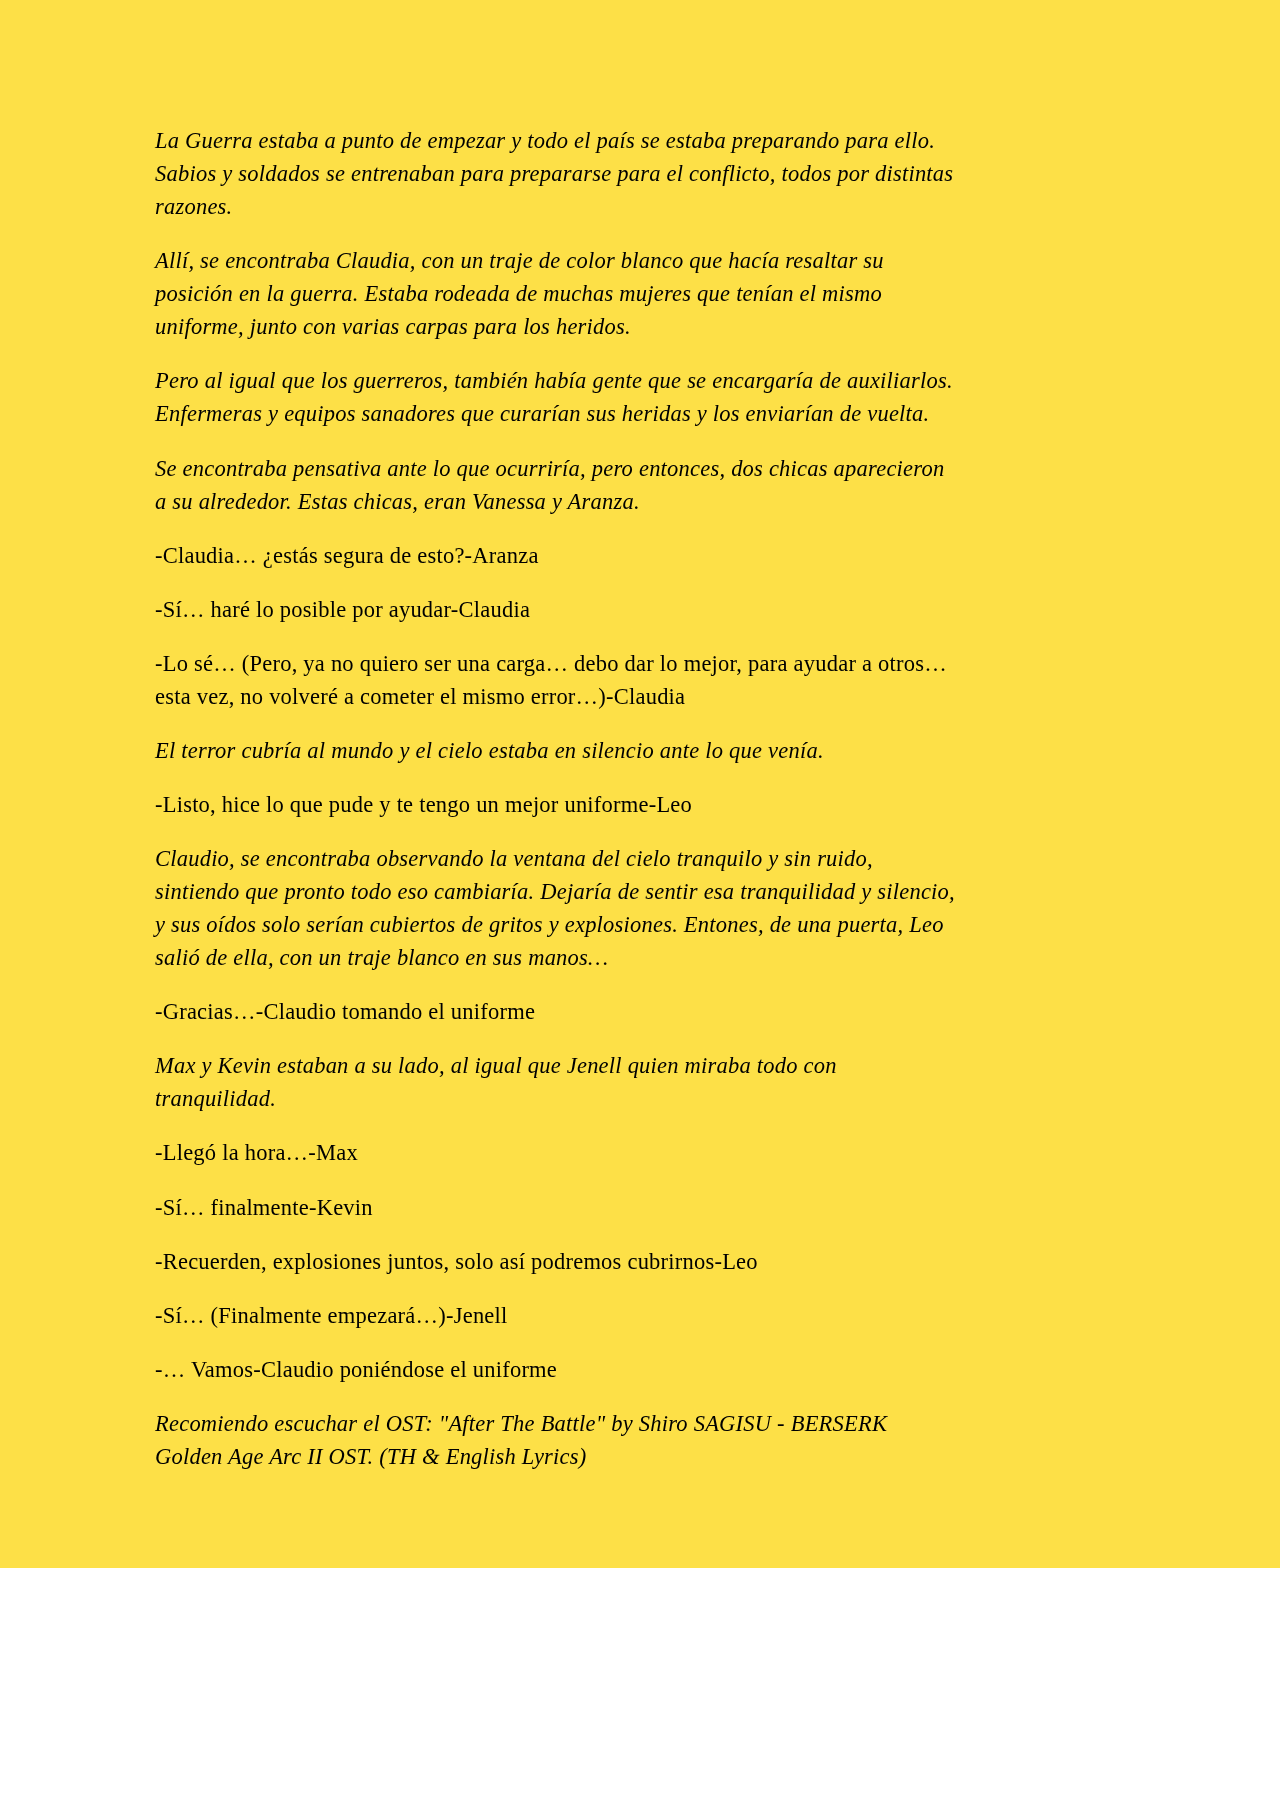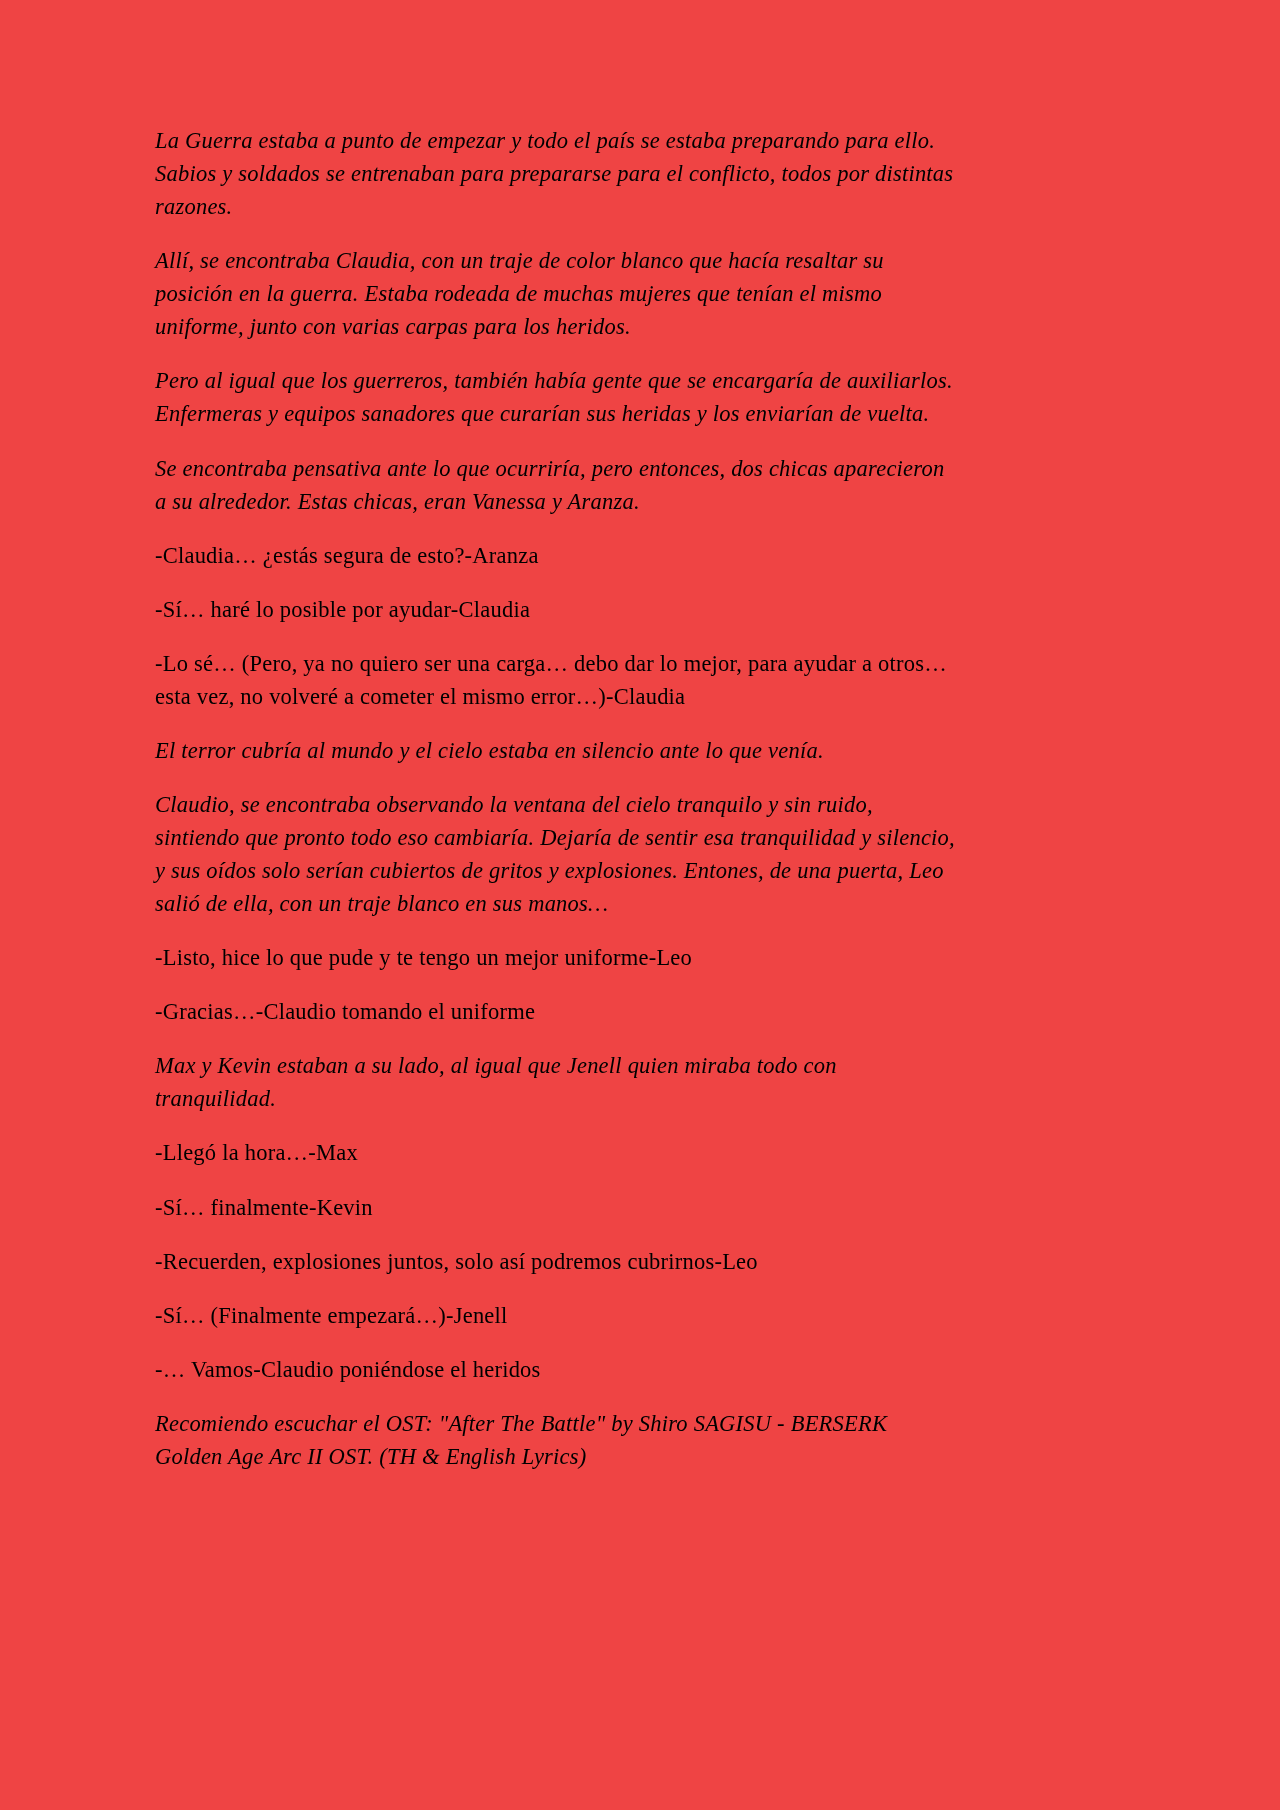--- a/index.html
+++ b/index.html
@@ -10,22 +10,22 @@
   body {
     width: 1280px;
     height: 1810px;
     font-family: "Liberation Serif", "DejaVu Serif", serif;
     color: #000000;
     -webkit-font-smoothing: antialiased;
   }
   .page {
     position: relative;
     width: 1280px;
-    height: 1810px;
-    background: #ef4444;
+    height: 1568px;
+    background: #fde047;
     box-sizing: border-box;
   }
   .content {
     position: absolute;
     left: 155px;
     top: 124px;
     width: 800px;
   }
   .para {
     margin: 0 0 21px 0;
@@ -51,24 +51,24 @@
 <div class="page">
   <div class="content" id="body-container">
       <p class="para narration">La Guerra estaba a punto de empezar y todo el país se estaba preparando para ello. Sabios y soldados se entrenaban para prepararse para el conflicto, todos por distintas razones.</p>
       <p class="para narration">Allí, se encontraba Claudia, con un traje de color blanco que hacía resaltar su posición en la guerra. Estaba rodeada de muchas mujeres que tenían el mismo uniforme, junto con varias carpas para los heridos.</p>
       <p class="para narration">Pero al igual que los guerreros, también había gente que se encargaría de auxiliarlos. Enfermeras y equipos sanadores que curarían sus heridas y los enviarían de vuelta.</p>
       <p class="para narration">Se encontraba pensativa ante lo que ocurriría, pero entonces, dos chicas aparecieron a su alrededor. Estas chicas, eran Vanessa y Aranza.</p>
       <p class="para dialogue">-Claudia… ¿estás segura de esto?-Aranza</p>
       <p class="para dialogue">-Sí… haré lo posible por ayudar-Claudia</p>
       <p class="para dialogue">-Lo sé… (Pero, ya no quiero ser una carga… debo dar lo mejor, para ayudar a otros… esta vez, no volveré a cometer el mismo error…)-Claudia</p>
       <p class="para narration">El terror cubría al mundo y el cielo estaba en silencio ante lo que venía.</p>
+      <p class="para dialogue">-Listo, hice lo que pude y te tengo un mejor uniforme-Leo</p>
       <p class="para narration">Claudio, se encontraba observando la ventana del cielo tranquilo y sin ruido, sintiendo que pronto todo eso cambiaría. Dejaría de sentir esa tranquilidad y silencio, y sus oídos solo serían cubiertos de gritos y explosiones. Entones, de una puerta, Leo salió de ella, con un traje blanco en sus manos…</p>
-      <p class="para dialogue">-Listo, hice lo que pude y te tengo un mejor uniforme-Leo</p>
       <p class="para dialogue">-Gracias…-Claudio tomando el uniforme</p>
       <p class="para narration">Max y Kevin estaban a su lado, al igual que Jenell quien miraba todo con tranquilidad.</p>
       <p class="para dialogue">-Llegó la hora…-Max</p>
       <p class="para dialogue">-Sí… finalmente-Kevin</p>
       <p class="para dialogue">-Recuerden, explosiones juntos, solo así podremos cubrirnos-Leo</p>
       <p class="para dialogue">-Sí… (Finalmente empezará…)-Jenell</p>
-      <p class="para dialogue">-… Vamos-Claudio poniéndose el heridos</p>
+      <p class="para dialogue">-… Vamos-Claudio poniéndose el uniforme</p>
       <p class="para narration">Recomiendo escuchar el OST: "After The Battle" by Shiro SAGISU - BERSERK Golden Age Arc II OST. (TH &amp; English Lyrics)</p>
     </div>
 </div>
 
 </body></html>

